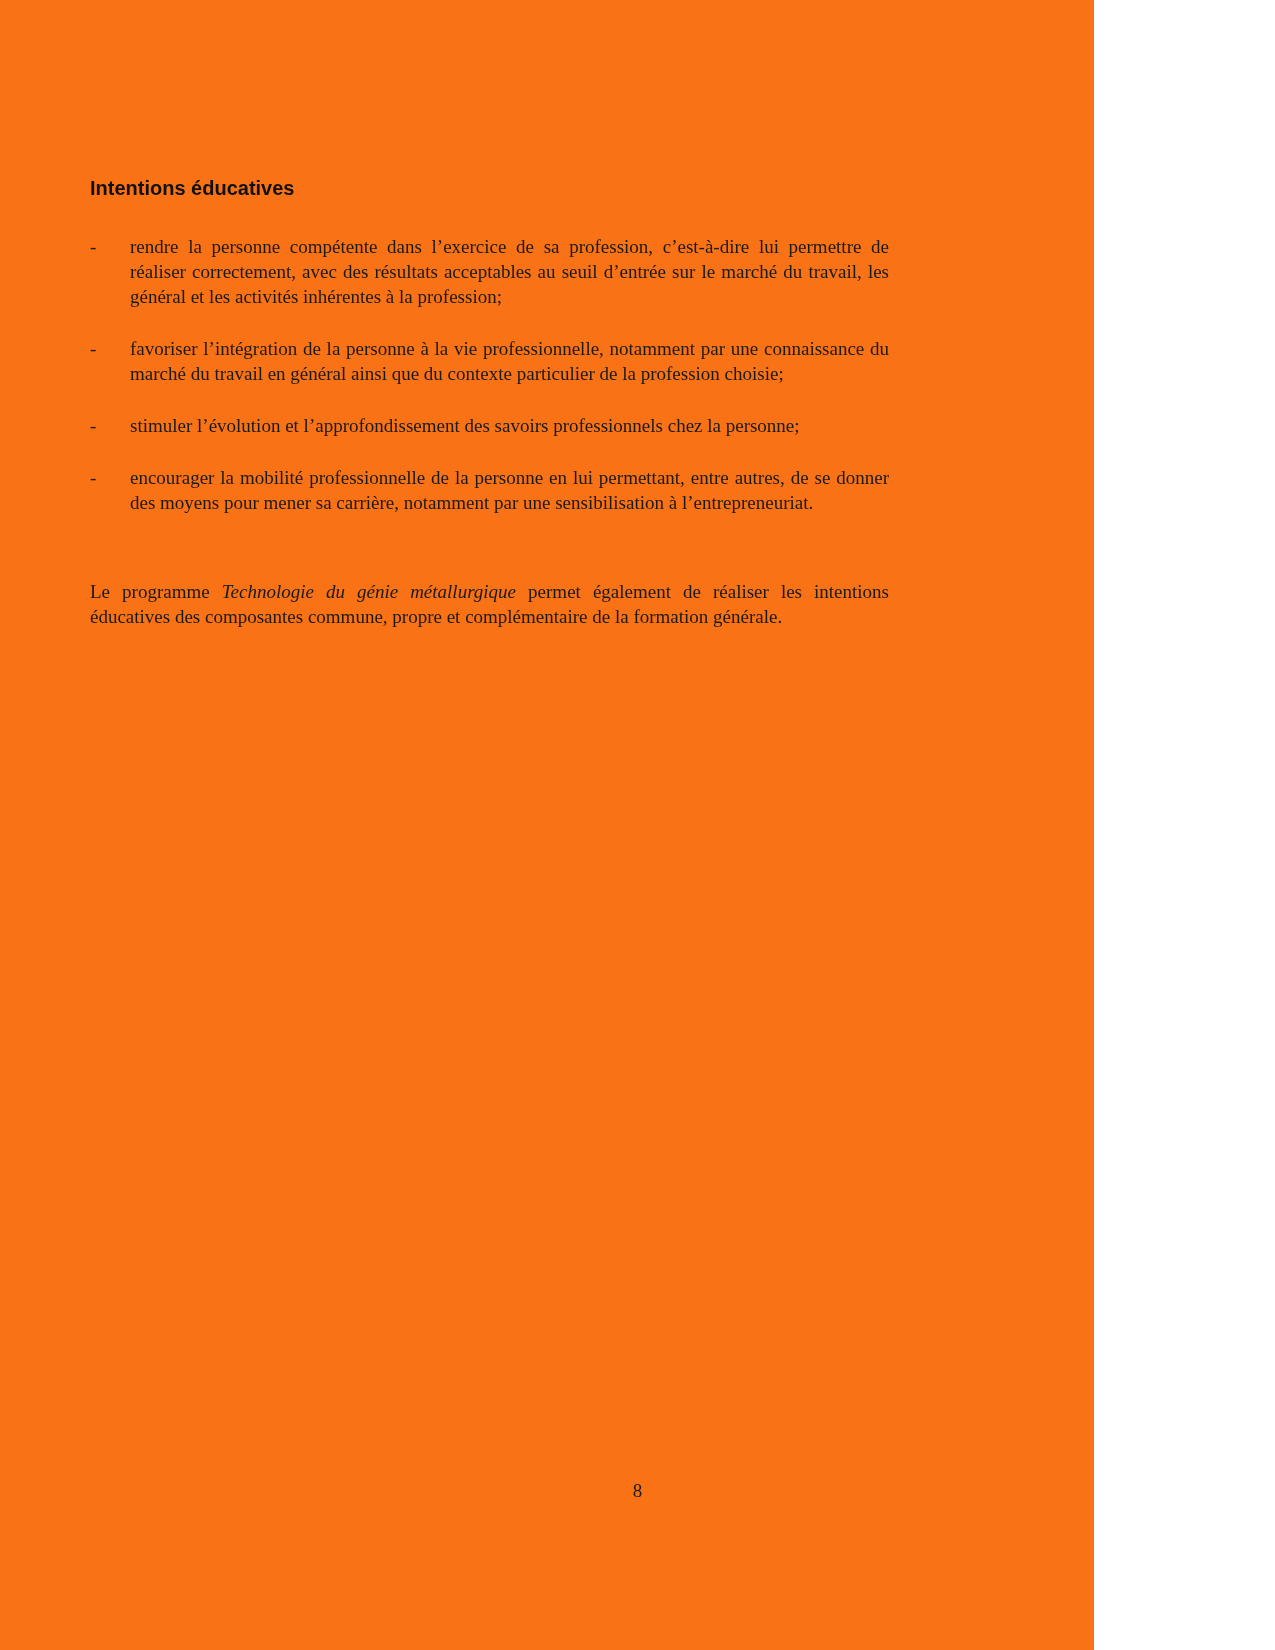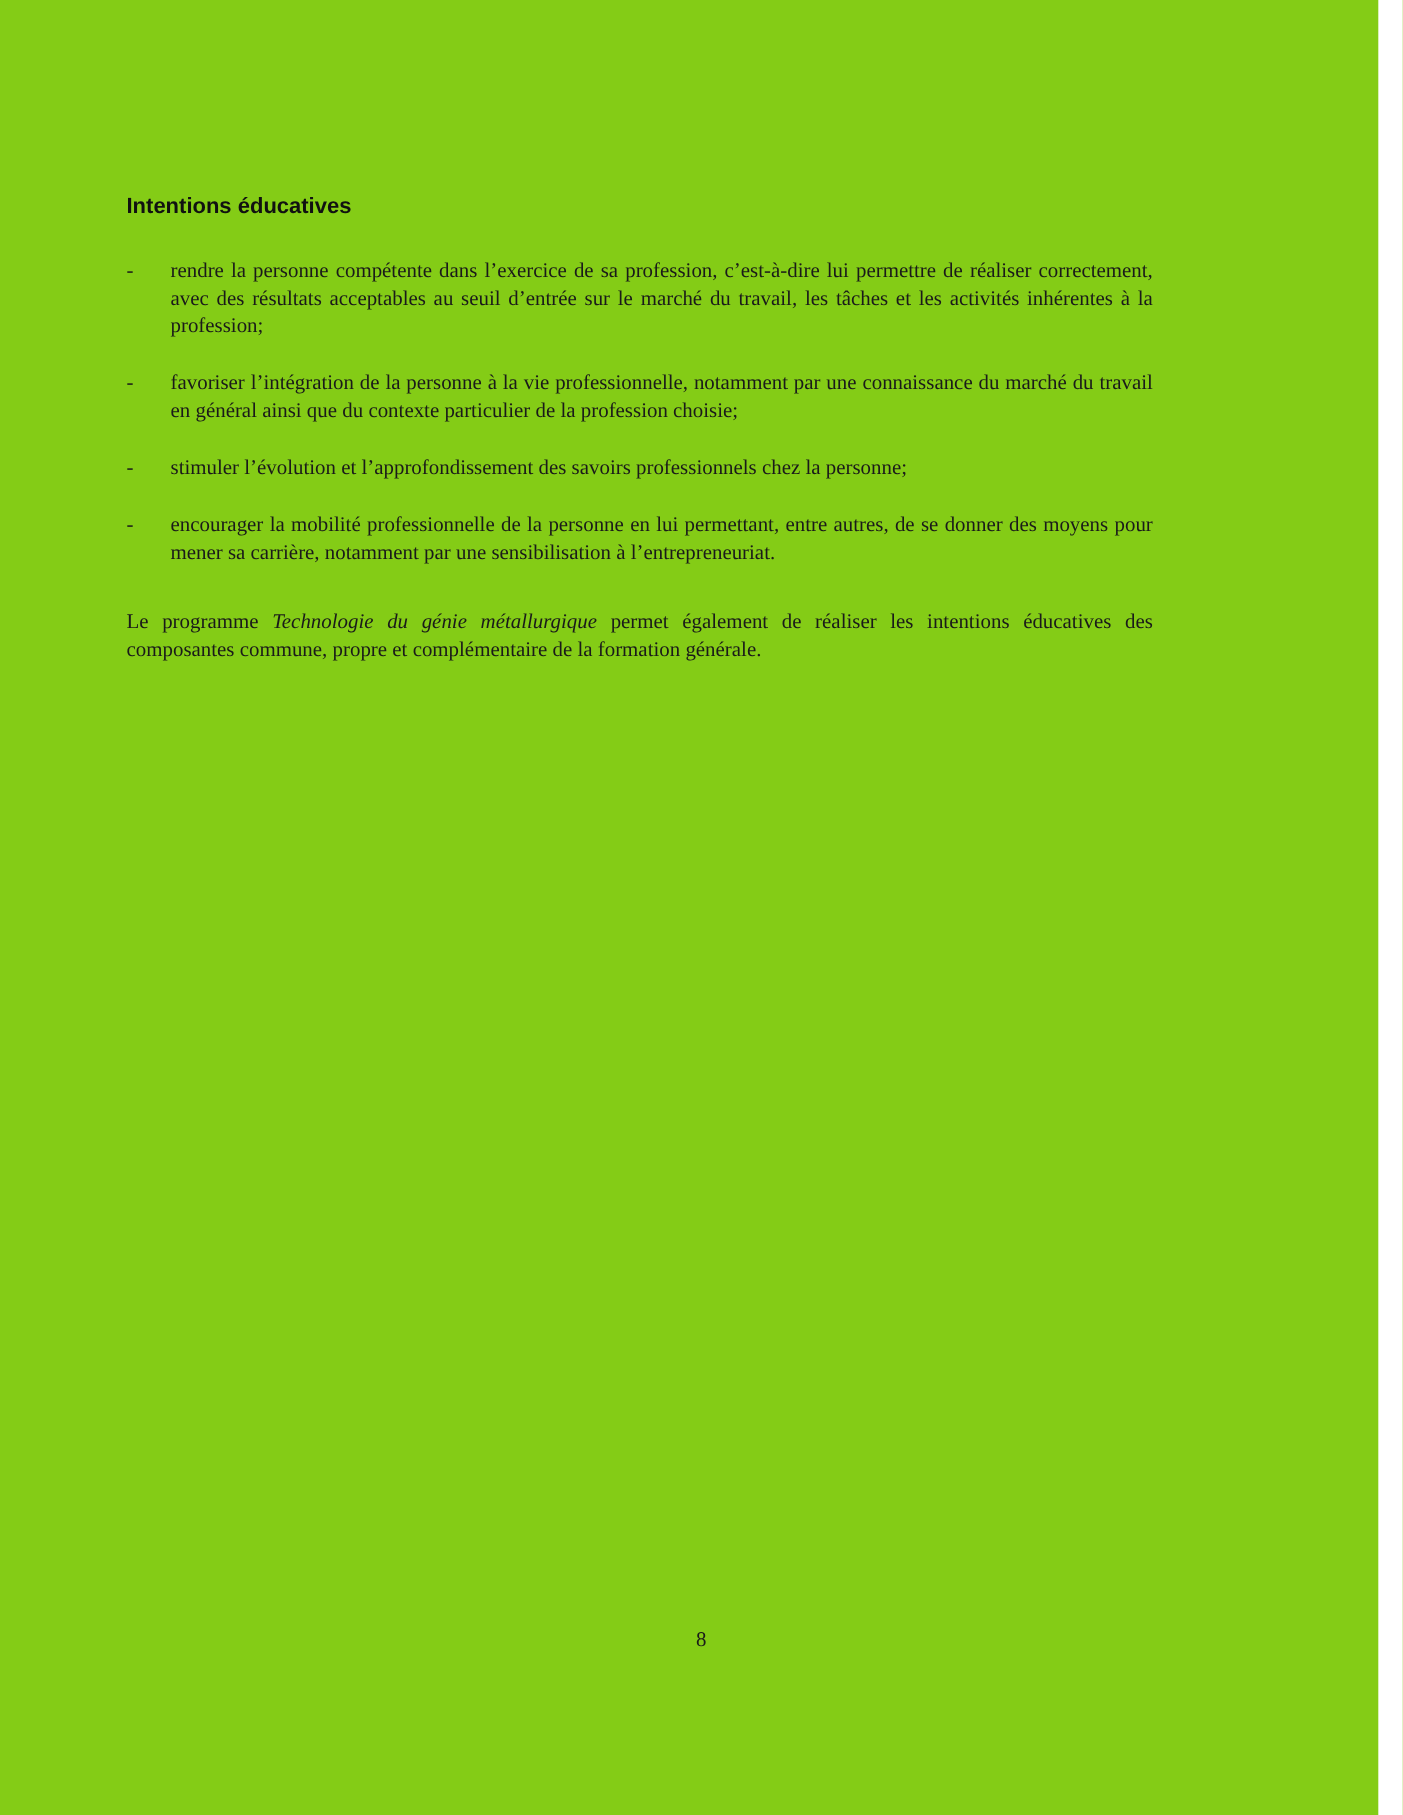--- a/index.html
+++ b/index.html
@@ -2,29 +2,29 @@
 <html><head>
 <meta charset="utf-8">
 <style>
   html, body {
     margin: 0;
     padding: 0;
     background: #ffffff;
   }
   .page {
     position: relative;
-    width: 1253px;
+    width: 1094px;
     height: 1650px;
-    background: #84cc16;
+    background: #f97316;
     color: #1a1a1a;
     font-family: "Liberation Serif", serif;
     font-size: 19px;
     line-height: 25px;
     box-sizing: border-box;
-    padding: 176px 205px 0 115px;
+    padding: 176px 205px 0 90px;
   }
   .heading {
     font-family: "Liberation Sans", sans-serif;
     font-size: 20px;
     font-weight: bold;
     color: #111111;
     margin: 0 0 34px 0;
     line-height: 24px;
   }
   .para {
@@ -38,21 +38,21 @@
   .bullet .marker {
     flex: 0 0 40px;
     text-align: left;
   }
   .bullet .btext {
     flex: 1;
     margin: 0;
     text-align: justify;
   }
   .gap-large {
-    margin-top: 38px;
+    margin-top: 64px;
   }
   .page-number {
     position: absolute;
     top: 1478px;
     left: 0;
     width: 1275px;
     text-align: center;
     font-family: "Liberation Serif", serif;
     font-size: 19px;
     color: #1a1a1a;
@@ -64,21 +64,21 @@
 
 <div class="page">
 
   <h1 class="heading">Intentions éducatives</h1>
 
 
   <div>
 
     <div class="bullet">
       <span class="marker">-</span>
-      <p class="btext">rendre la personne compétente dans l’exercice de sa profession, c’est-à-dire lui permettre de réaliser correctement, avec des résultats acceptables au seuil d’entrée sur le marché du travail, les tâches et les activités inhérentes à la profession;</p>
+      <p class="btext">rendre la personne compétente dans l’exercice de sa profession, c’est-à-dire lui permettre de réaliser correctement, avec des résultats acceptables au seuil d’entrée sur le marché du travail, les général et les activités inhérentes à la profession;</p>
     </div>
 
     <div class="bullet">
       <span class="marker">-</span>
       <p class="btext">favoriser l’intégration de la personne à la vie professionnelle, notamment par une connaissance du marché du travail en général ainsi que du contexte particulier de la profession choisie;</p>
     </div>
 
     <div class="bullet">
       <span class="marker">-</span>
       <p class="btext">stimuler l’évolution et l’approfondissement des savoirs professionnels chez la personne;</p>

